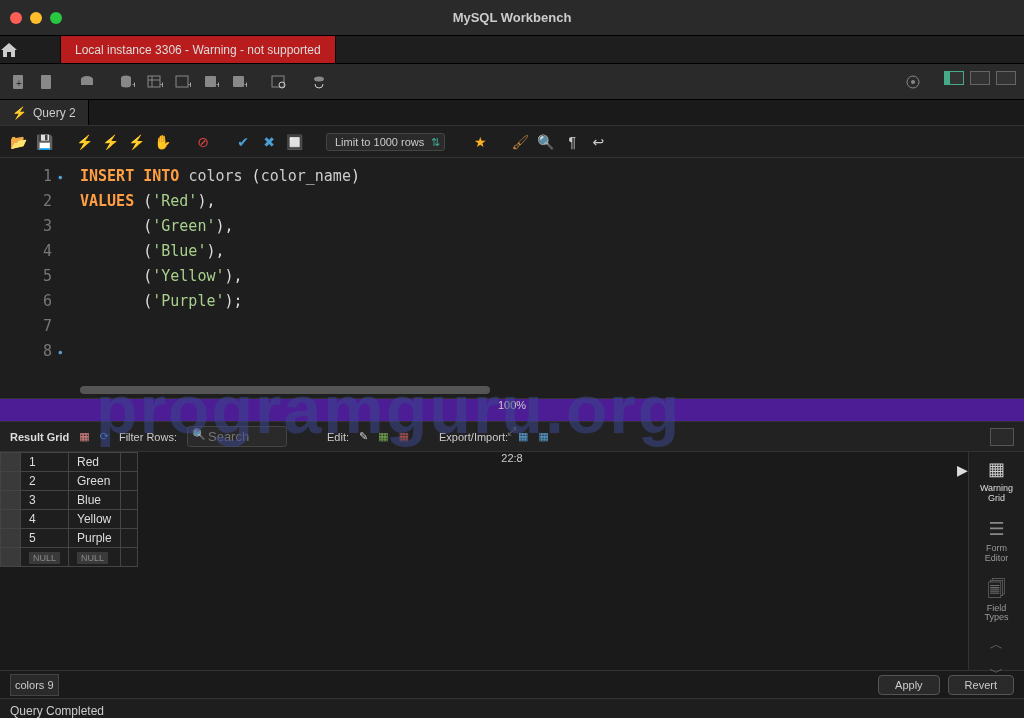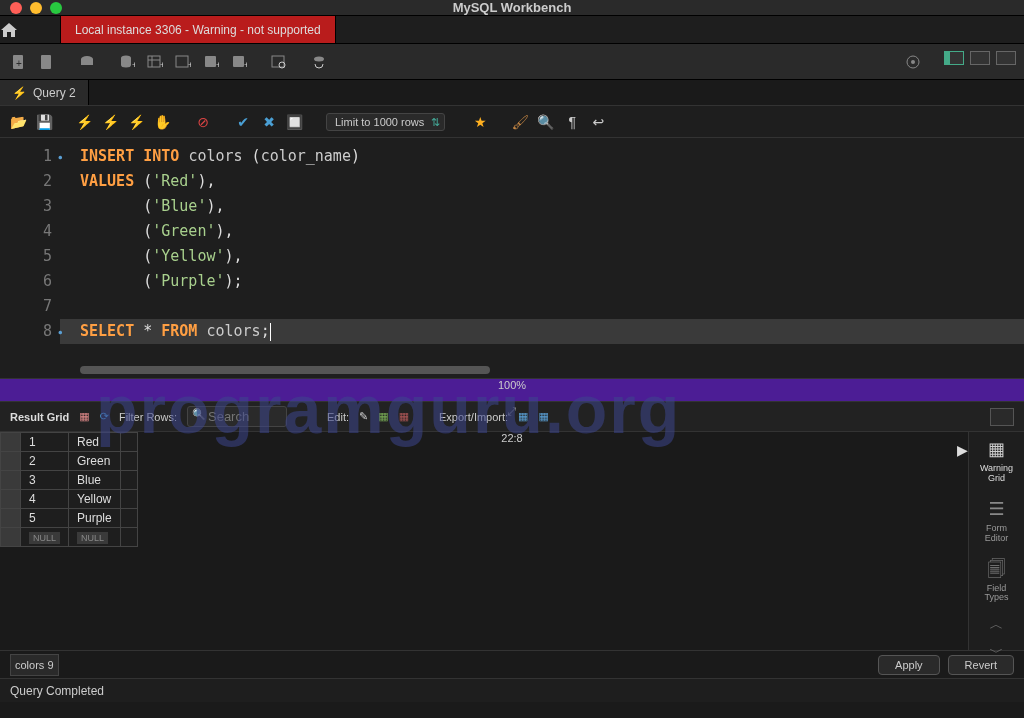--- a/index.html
+++ b/index.html
@@ -1,19 +1,19 @@
 <!DOCTYPE html>
 <html><head>
 <meta charset="utf-8">
 <style>
 * { margin: 0; padding: 0; box-sizing: border-box; }
 body { font-family: -apple-system, "Helvetica Neue", Arial, sans-serif; background: #1a1a1a; color: #ccc; font-size: 12px; width: 1024px; height: 718px; overflow: hidden; position: relative; }
 
 
-.titlebar { height: 16px; background: #2a2a2a; display: flex; align-items: center; position: relative; border-bottom: 1px solid #000; }
+.titlebar { height: 36px; background: #2a2a2a; display: flex; align-items: center; position: relative; border-bottom: 1px solid #000; }
 .traffic-lights { display: flex; gap: 8px; padding-left: 10px; }
 .tl { width: 12px; height: 12px; border-radius: 50%; }
 .tl-close { background: #ff5f57; }
 .tl-min { background: #ffbd2e; }
 .tl-max { background: #28c940; }
 .title { position: absolute; left: 50%; transform: translateX(-50%); color: #ccc; font-size: 13px; font-weight: 600; }
 
 
 .tabs-row { height: 28px; background: #1e1e1e; display: flex; align-items: center; border-bottom: 1px solid #000; }
 .home-icon { width: 60px; text-align: center; color: #ccc; font-size: 16px; }
@@ -237,26 +237,25 @@
     <div class="gutter-line">3</div>
     <div class="gutter-line">4</div>
     <div class="gutter-line">5</div>
     <div class="gutter-line">6</div>
     <div class="gutter-line">7</div>
     <div class="gutter-line gutter-dot">8</div>
   </div>
   <div class="code">
     <div><span class="kw">INSERT</span> <span class="kw">INTO</span> <span class="ident">colors</span> <span>(</span><span class="ident">color_name</span><span>)</span></div>
     <div><span class="kw">VALUES</span> (<span class="str">'Red'</span>)<span>,</span></div>
+    <div>&nbsp;&nbsp;&nbsp;&nbsp;&nbsp;&nbsp;&nbsp;(<span class="str">'Green'</span>)<span>,</span></div>
     <div>&nbsp;&nbsp;&nbsp;&nbsp;&nbsp;&nbsp;&nbsp;(<span class="str">'Blue'</span>)<span>,</span></div>
-    <div>&nbsp;&nbsp;&nbsp;&nbsp;&nbsp;&nbsp;&nbsp;(<span class="str">'Green'</span>)<span>,</span></div>
     <div>&nbsp;&nbsp;&nbsp;&nbsp;&nbsp;&nbsp;&nbsp;(<span class="str">'Yellow'</span>)<span>,</span></div>
     <div>&nbsp;&nbsp;&nbsp;&nbsp;&nbsp;&nbsp;&nbsp;(<span class="str">'Purple'</span>)<span>;</span></div>
     <div>&nbsp;</div>
-    <div class="cursor-line"><span class="kw">SELECT</span> <span>*</span> <span class="kw">FROM</span> <span class="ident">colors</span><span>;</span><span class="cursor"></span></div>
   </div>
   <div class="hscroll"></div>
 </div>
 
 <div class="status-row">
   <span>100%</span>
   <span class="expand-icon">⤢</span>
   <span>22:8</span>
 </div>
 

